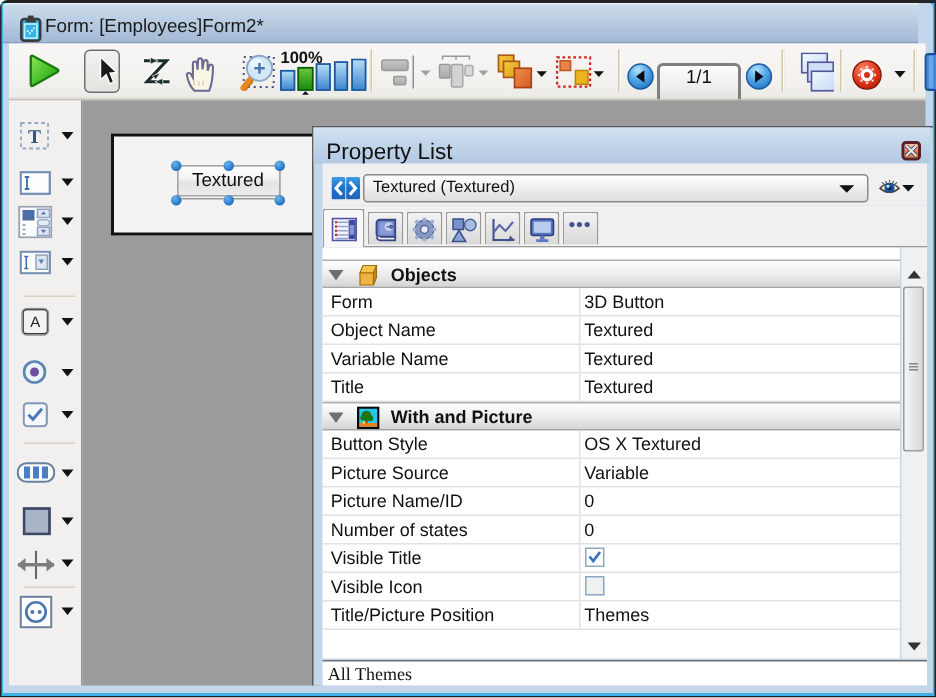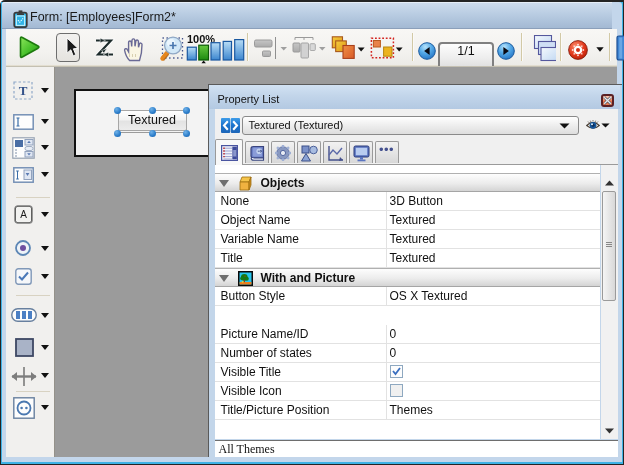--- a/index.html
+++ b/index.html
@@ -17,21 +17,21 @@
      border-bottom:2px solid #e3ded0;box-sizing:border-box;}
   #palette{left:6px;top:67px;width:48px;bottom:8px;background:#f1f0ee;border-right:1px solid #94918a;}
   #canvas{left:55px;top:67px;width:562px;bottom:8px;background:#9b9b9b;}
   #formarea{left:19px;top:22px;width:133px;height:64px;background:#f3f3f3;border:2px solid #111;}
   .toolsep{width:1px;top:4px;height:28px;background:#d2c9a6;border-right:1px solid #fbfaf7;}
   .psep{left:10px;width:34px;height:1px;background:#d8d2c2;}
   .parrow{width:0;height:0;border-left:4.2px solid transparent;border-right:4.2px solid transparent;border-top:5.5px solid #111;}
   
   #panel{left:208px;top:84px;width:414px;bottom:8px;background:#c3d6ea;border-left:1px solid #5a5a5a;border-top:1px solid #5a5a5a;box-sizing:border-box;}
   #ptitle{left:0;right:2px;top:0;height:24px;background:linear-gradient(#d2e2f3 0%,#c2d5ea 45%,#b3c9e2 100%);}
-  #ptitletext{left:8.5px;top:8px;font-size:11px;color:#111;}
+  #ptitletext{left:8.5px;top:8px;font-size:15px;color:#111;}
   #pclose{left:392px;top:8.5px;width:13px;height:13px;background:linear-gradient(#f7bfa8 15%,#ee8e68 45%,#e4704a 60%,#e87f56);border:2px solid #5a2023;border-radius:3px;box-sizing:border-box;}
   #pcombo-row{left:5.5px;top:24px;width:403px;height:28px;background:#f0f0f0;}
   #combo{left:27px;top:6.5px;width:337px;height:19px;background:linear-gradient(#ffffff,#ececec 55%,#dedede);border:1px solid #8a8a8a;border-radius:3px;box-sizing:border-box;font-size:11px;color:#111;line-height:17px;padding-left:6px;}
   #tabs-row{left:5.5px;top:52px;width:403px;height:27.5px;background:#f0f0f0;border-bottom:1px solid #9a9a9a;box-sizing:border-box;}
   .tab{top:4px;width:24px;height:22px;background:linear-gradient(#f2f2f2,#d8d8d8);border:1px solid #9a9a9a;border-bottom:none;border-radius:2px 2px 0 0;box-sizing:border-box;}
   .tabsel{top:2px;height:25.5px;width:28px;background:#f8f8f8;}
   #grid{left:5.5px;top:79.5px;width:385px;bottom:18px;background:#fff;}
   .ghead{left:0;right:0;height:19px;background:linear-gradient(#fdfdfd,#ececec 55%,#d4d4d4);border-top:1px solid #b0b0b0;border-bottom:1px solid #a5a5a5;box-sizing:border-box;font-weight:bold;font-size:12px;color:#111;}
   .ghead .htxt{position:absolute;left:46px;top:2px;}
   .harrow{position:absolute;left:4px;top:6px;width:0;height:0;border-left:5.5px solid transparent;border-right:5.5px solid transparent;border-top:7px solid #6f6f6f;}
@@ -405,21 +405,21 @@
         <div class="harrow"></div>
         <svg class="abs" style="left:23px;top:2px;" width="15" height="15" viewBox="0 0 15 15">
           <path d="M4 1 L13 1 L11 6 L2 6 Z" fill="#f5c44a" stroke="#a07010" stroke-width="0.8"></path>
           <path d="M2 6 L11 6 L11 14 L2 14 Z" fill="#f0b240" stroke="#a07010" stroke-width="0.8"></path>
           <path d="M11 6 L13 1 L13 9 L11 14 Z" fill="#c88a20" stroke="#a07010" stroke-width="0.8"></path>
         </svg>
         <div class="htxt">Objects</div>
       </div>
       <div class="abs grow" style="top:27px;">
           <div class="gdivider"></div>
-          <div class="glabel">None</div>
+          <div class="glabel">Form</div>
           <div class="gvalue">3D Button</div>
         </div>
       <div class="abs grow" style="top:46px;">
           <div class="gdivider"></div>
           <div class="glabel">Object Name</div>
           <div class="gvalue">Textured</div>
         </div>
       <div class="abs grow" style="top:65px;">
           <div class="gdivider"></div>
           <div class="glabel">Variable Name</div>
@@ -442,20 +442,25 @@
           <circle cx="7" cy="5.2" r="0.8" fill="#8a4a10"></circle>
           <circle cx="4.7" cy="10.8" r="0.9" fill="#f5d324"></circle>
         </svg>
         <div class="htxt">With and Picture</div>
       </div>
       <div class="abs grow" style="top:122px;">
           <div class="gdivider"></div>
           <div class="glabel">Button Style</div>
           <div class="gvalue">OS X Textured</div>
         </div>
+      <div class="abs grow" style="top:141px;">
+          <div class="gdivider"></div>
+          <div class="glabel">Picture Source</div>
+          <div class="gvalue">Variable</div>
+        </div>
       <div class="abs grow" style="top:160px;">
           <div class="gdivider"></div>
           <div class="glabel">Picture Name/ID</div>
           <div class="gvalue">0</div>
         </div>
       <div class="abs grow" style="top:179px;">
           <div class="gdivider"></div>
           <div class="glabel">Number of states</div>
           <div class="gvalue">0</div>
         </div>

